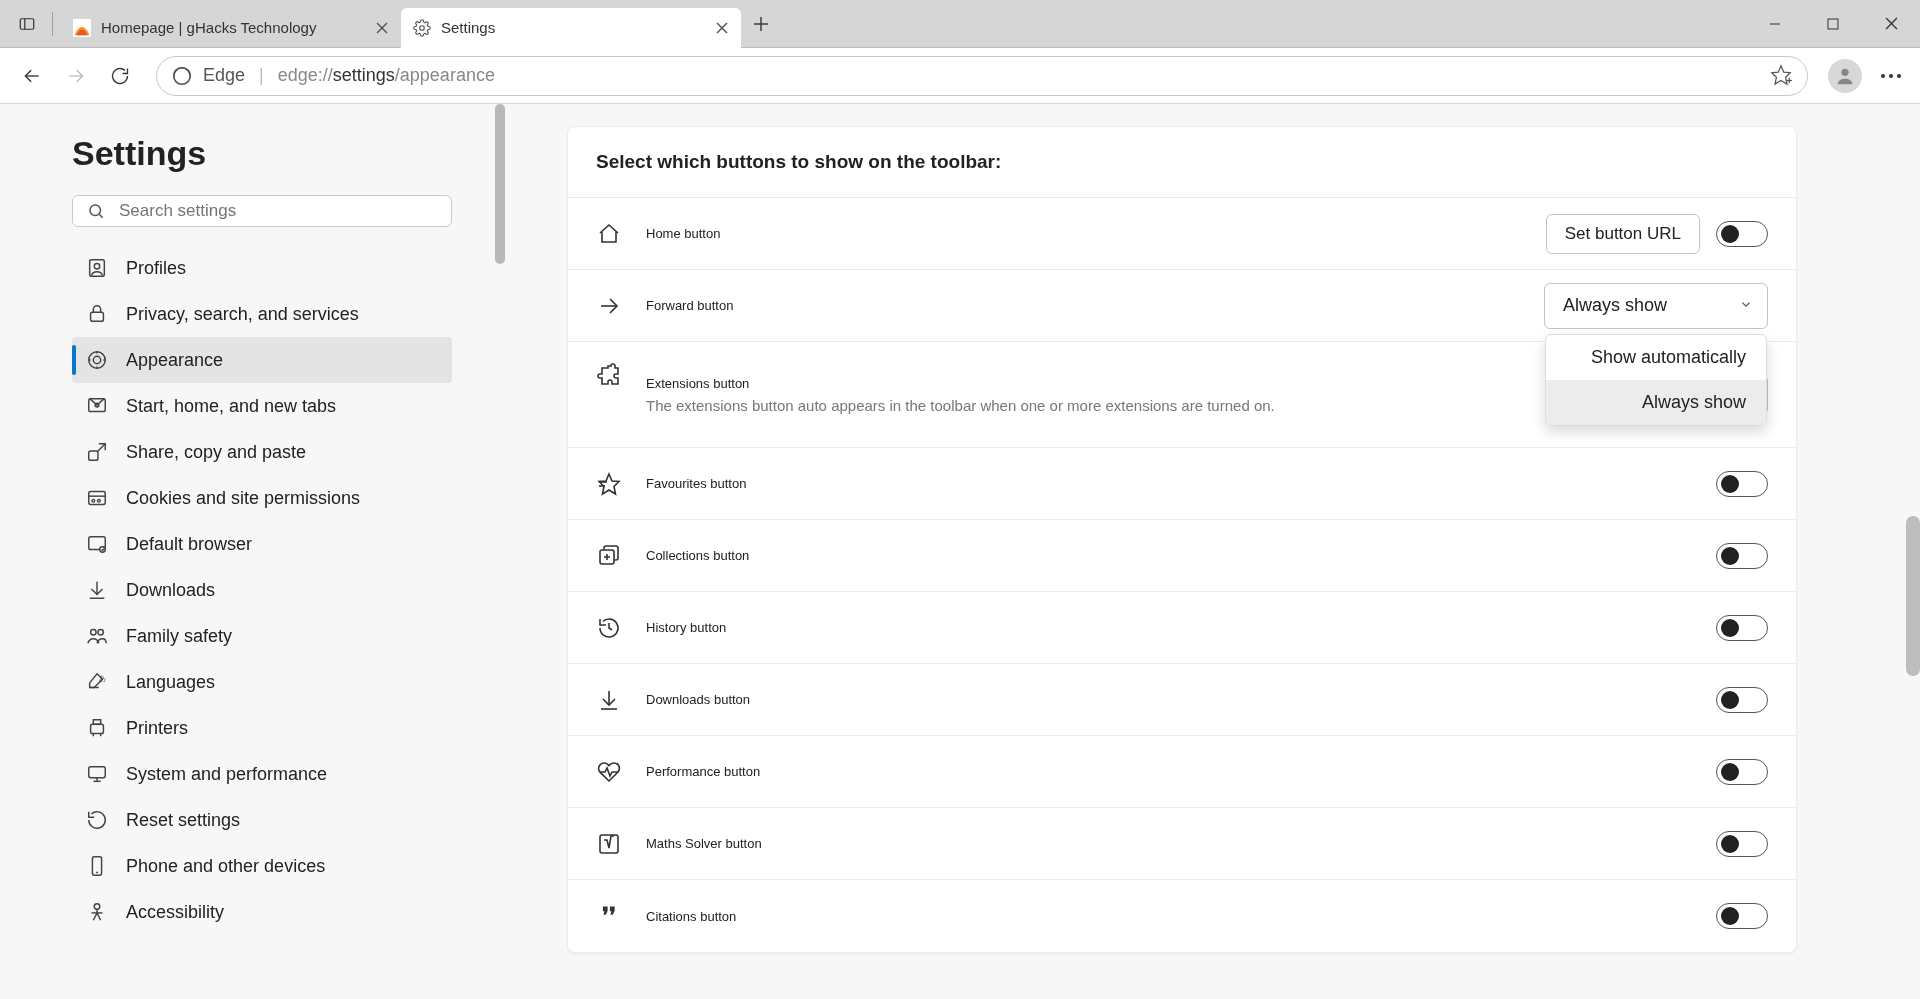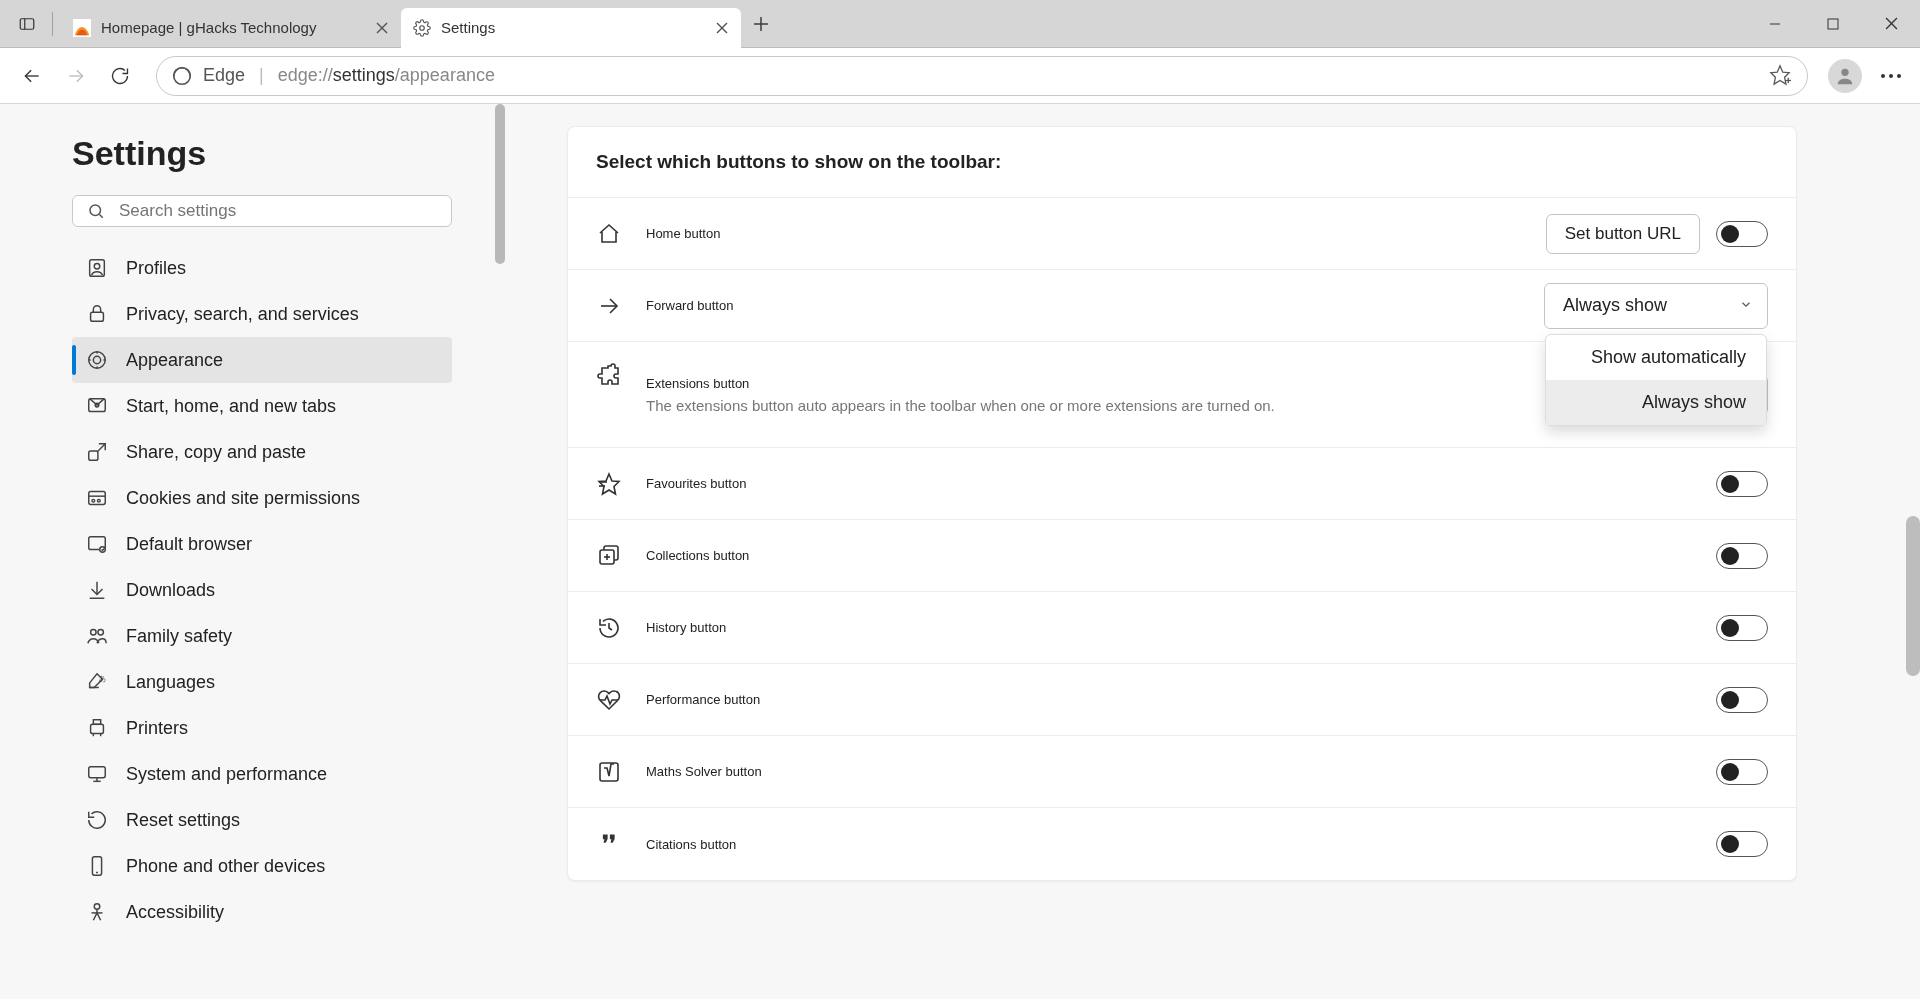--- a/index.html
+++ b/index.html
@@ -13,21 +13,21 @@
 .tab.inactive { background: transparent; }
 .tab.active { background: #fff; }
 .tab .favicon { width: 18px; height: 18px; margin-right: 10px; display:flex; align-items:center; justify-content:center; }
 .tab .title { flex: 1; white-space: nowrap; overflow: hidden; text-overflow: ellipsis; }
 .tab .close { width: 18px; height: 18px; display:flex; align-items:center; justify-content:center; color:#555; }
 .newtab { width: 36px; height: 36px; display:flex; align-items:center; justify-content:center; margin-left: 2px; color:#444; }
 .wincontrols { margin-left: auto; display: flex; }
 .wincontrols .wc { width: 58px; height: 40px; display:flex; align-items:center; justify-content:center; color:#333; }
 
 
-.toolbar { height: 56px; background: #fff; display:flex; align-items:center; padding: 0 10px; border-bottom: 1px solid #d7d7d7; }
+.toolbar { height: 56px; background: #fff; display:flex; align-items:center; padding: 0 10px; border-bottom: 1px solid #d7d7d7; text-align: center; }
 .toolbar .tbtn { width: 44px; height: 44px; display:flex; align-items:center; justify-content:center; color:#555; border-radius: 4px; }
 .toolbar .tbtn.disabled { color:#b8b8b8; }
 .address { flex: 1; height: 40px; border: 1px solid #c8c8c8; border-radius: 22px; margin: 0 14px; display:flex; align-items:center; padding: 0 14px; background:#fff; }
 .address .edge-icon { width: 22px; height: 22px; margin-right: 10px; }
 .address .scheme { color:#555; font-size: 18px; }
 .address .vbar { color:#bbb; margin: 0 14px; font-size: 18px; }
 .address .url { color:#888; font-size: 18px; }
 .address .url .dark { color:#333; }
 .address .fav-end { margin-left:auto; width:24px; height:24px; color:#555; }
 .profile-icon { width: 34px; height: 34px; border-radius: 50%; background: #d8d8d8; margin: 0 10px 0 6px; display:flex; align-items:center; justify-content:center; }
@@ -432,20 +432,34 @@
               <polyline points="12 7 12 12 15 14"></polyline>
             </svg>
           </span>
         <span class="rtitle">History button</span>
         <span class="spacer"></span>
         <div class="toggle">
             <div class="knob"></div>
           </div>
       </div>
 
+      <div class="row">
+        <span class="ricon">
+            <svg width="24" height="24" viewBox="0 0 24 24" fill="none" stroke="#333" stroke-width="1.6">
+              <line x1="12" y1="3" x2="12" y2="17"></line>
+              <polyline points="6 11 12 17 18 11"></polyline>
+              <line x1="4" y1="21" x2="20" y2="21"></line>
+            </svg>
+          </span>
+        <span class="rtitle">Downloads button</span>
+        <span class="spacer"></span>
+        <div class="toggle">
+            <div class="knob"></div>
+          </div>
+      </div>
 
       <div class="row">
         <span class="ricon">
             <svg width="24" height="24" viewBox="0 0 24 24" fill="none" stroke="#333" stroke-width="1.6">
               <path d="M20.8 4.6a5.5 5.5 0 0 0-7.8 0L12 5.6l-1-1a5.5 5.5 0 0 0-7.8 7.8l1 1L12 21l7.8-7.8 1-1a5.5 5.5 0 0 0 0-7.8z"></path>
               <polyline points="3 12 8 12 10 8 13 16 15 12 21 12"></polyline>
             </svg>
           </span>
         <span class="rtitle">Performance button</span>
         <span class="spacer"></span>

